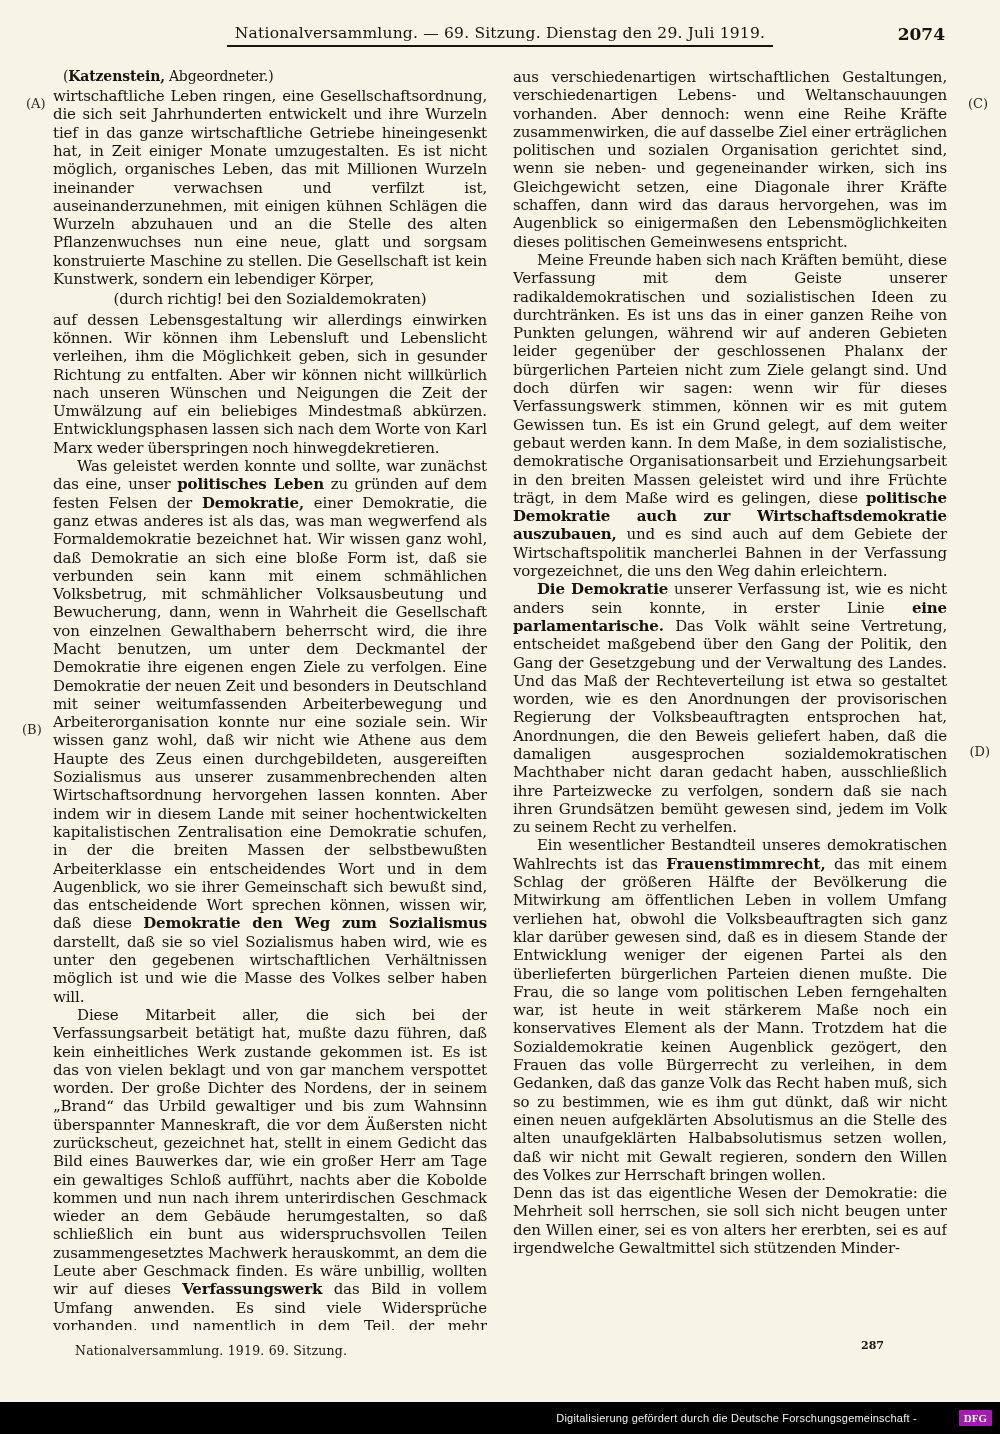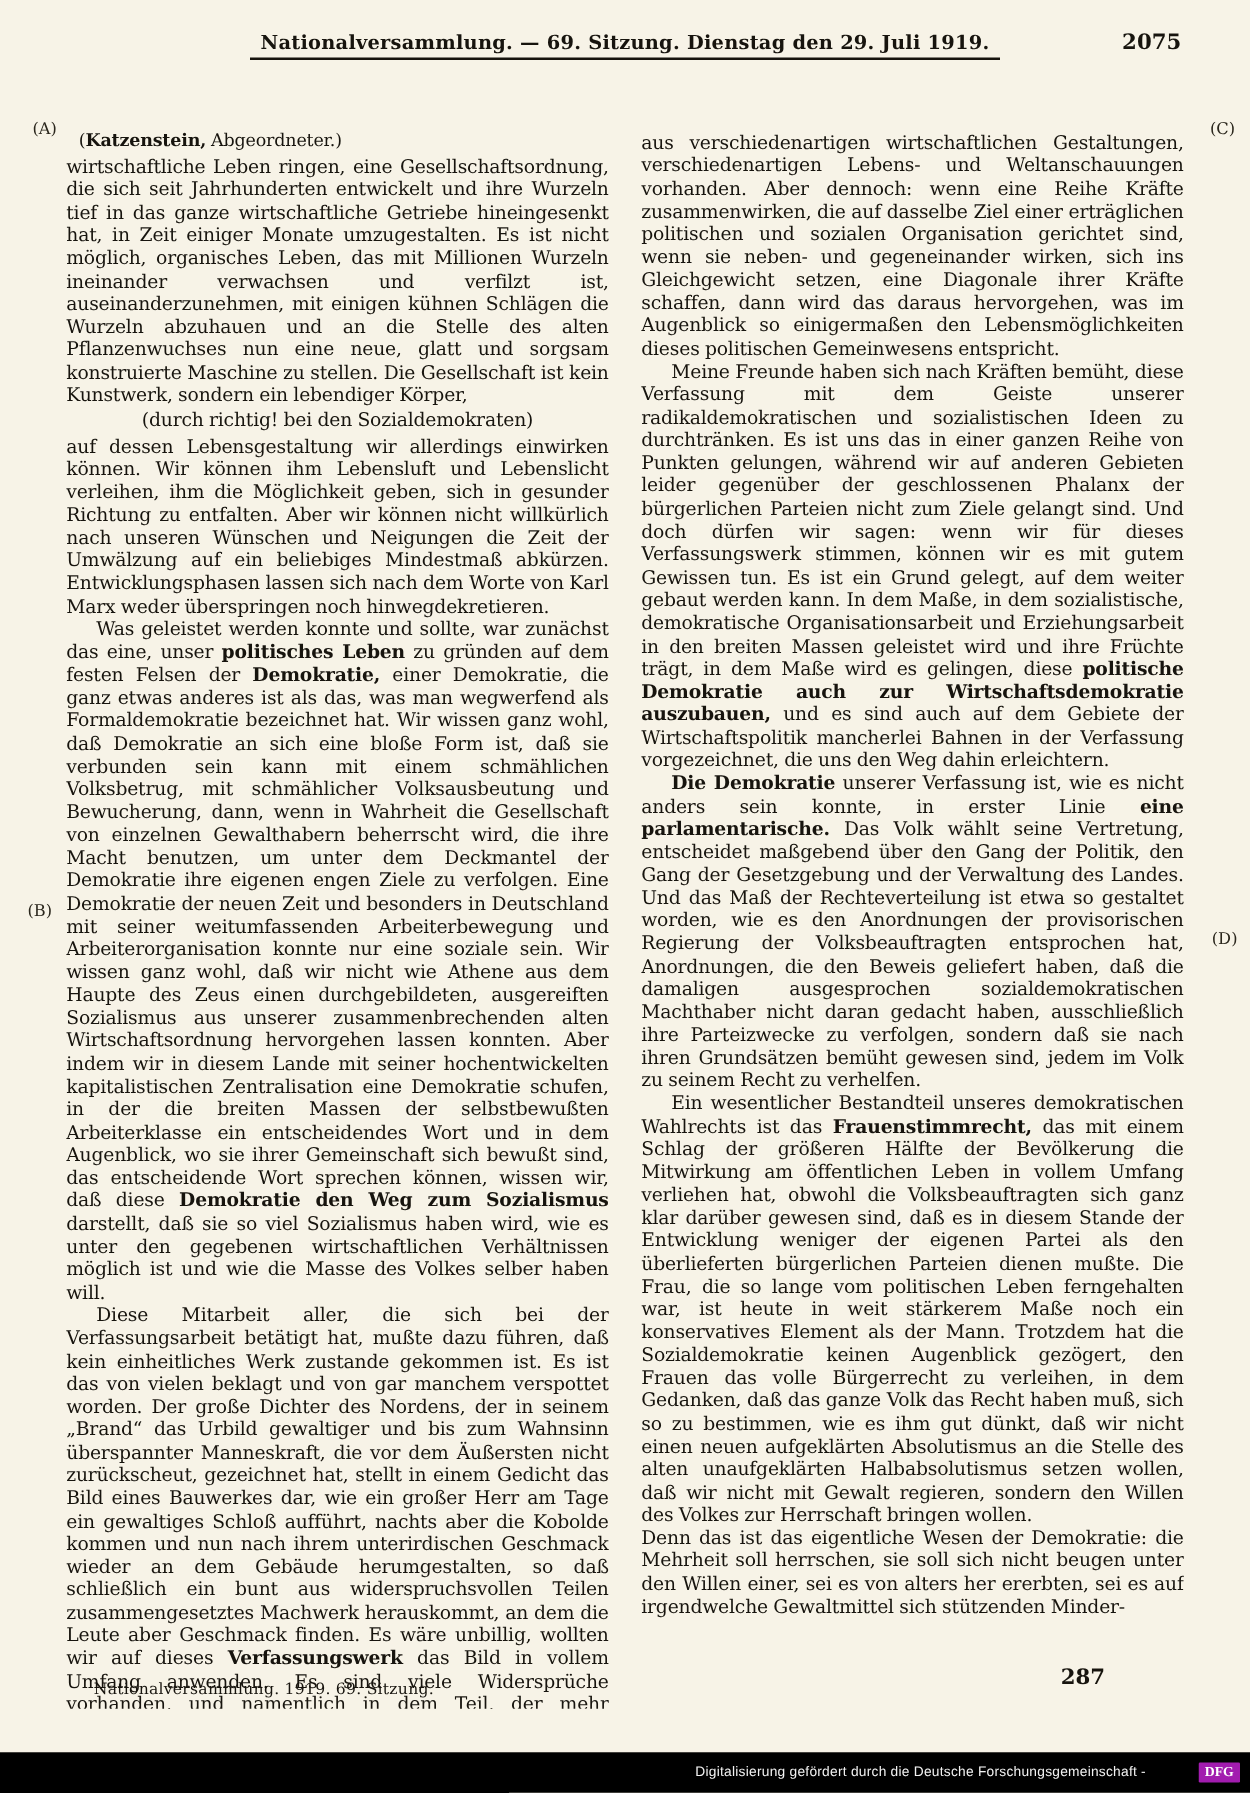--- a/index.html
+++ b/index.html
@@ -12,48 +12,48 @@
   .page{
     position:absolute;left:0;top:0;width:1000px;height:1402px;
     background:#f7f3e7;
     box-sizing:border-box;
     padding:24px 53px 0 53px;
   }
   
   .header{position:relative;height:44px;}
   .header-title{
     display:block;margin:0 auto;width:max-content;max-width:700px;
-    font-weight:bold;font-size:15.5px;letter-spacing:.2px;
+    font-weight:normal;font-size:15.5px;letter-spacing:.2px;
     padding:0 8px 3px 8px;border-bottom:2px solid #17140e;
     text-align:left;
   }
   .page-number{
     position:absolute;right:2px;top:0;font-weight:bold;font-size:17px;
   }
   
-  .columns{display:flex;gap:26px;margin-top:37px;}
+  .columns{display:flex;gap:26px;}
   .column{width:434px;height:1262px;overflow:hidden;}
   .para{margin:0;text-align:justify;font-size:15px;line-height:1.22;letter-spacing:-.15px;word-spacing:-.3px;}
   .para.body{text-indent:1.6em;}
   .para.flush{text-indent:0;}
   .para.interjection{text-align:center;text-indent:0;margin:2px 0;}
   .para.note{text-align:left;text-indent:10px;font-size:14px;margin-bottom:2px;}
   .para b{font-weight:bold;}
   
   .margin-marker{position:absolute;font-size:13px;color:#2a261c;}
   .mk-a{left:26px;top:96px;}
   .mk-b{left:22px;top:722px;}
   .mk-c{right:12px;top:96px;}
   .mk-d{right:10px;top:744px;}
   
   .footer-left{
     position:absolute;left:75px;bottom:44px;font-size:12.5px;letter-spacing:.2px;
   }
   .footer-right{
-    position:absolute;right:116px;bottom:50px;font-size:17px;font-weight:bold;
+    position:absolute;right:116px;bottom:50px;font-size:11px;font-weight:bold;
   }
   
   .bottom-bar{
     position:absolute;left:0;bottom:0;width:1000px;height:32px;
     background:#000;display:flex;align-items:center;justify-content:flex-end;
     gap:6px;padding-right:8px;box-sizing:border-box;padding-left:48px;
   }
   .credit-text{
     color:#f2f2f2;font-family:"Liberation Sans","DejaVu Sans",sans-serif;
     font-size:11px;letter-spacing:.2px;
@@ -64,21 +64,21 @@
   }
 </style>
 </head>
 <body>
 
 <div class="scan">
   <div class="page">
 
     <div class="header">
       <span class="header-title">Nationalversammlung. — 69. Sitzung.  Dienstag den 29. Juli 1919.</span>
-      <span class="page-number">2075</span>
+      <span class="page-number">2074</span>
     </div>
 
     <div class="columns">
       <div class="column" id="col-left">
           <p class="para note">(<b>Katzenstein,</b> Abgeordneter.)</p>
           <p class="para body flush">wirtschaftliche Leben ringen, eine Gesellschaftsordnung, die sich seit Jahrhunderten entwickelt und ihre Wurzeln tief in das ganze wirtschaftliche Getriebe hineingesenkt hat, in Zeit einiger Monate umzugestalten. Es ist nicht möglich, organisches Leben, das mit Millionen Wurzeln ineinander verwachsen und verfilzt ist, auseinanderzunehmen, mit einigen kühnen Schlägen die Wurzeln abzuhauen und an die Stelle des alten Pflanzenwuchses nun eine neue, glatt und sorgsam konstruierte Maschine zu stellen.  Die Gesellschaft ist kein Kunstwerk, sondern ein lebendiger Körper,</p>
           <p class="para interjection">(durch richtig! bei den Sozialdemokraten)</p>
           <p class="para body flush">auf dessen Lebensgestaltung wir allerdings einwirken können.  Wir können ihm Lebensluft und Lebenslicht verleihen, ihm die Möglichkeit geben, sich in gesunder Richtung zu entfalten. Aber wir können nicht willkürlich nach unseren Wünschen und Neigungen die Zeit der Umwälzung auf ein beliebiges Mindestmaß abkürzen. Entwicklungsphasen lassen sich nach dem Worte von Karl Marx weder überspringen noch hinwegdekretieren.</p>
           <p class="para body">Was geleistet werden konnte und sollte, war zunächst das eine, unser <b>politisches Leben</b> zu gründen auf dem festen Felsen der <b>Demokratie,</b> einer Demokratie, die ganz etwas anderes ist als das, was man wegwerfend als Formaldemokratie bezeichnet hat.  Wir wissen ganz wohl, daß Demokratie an sich eine bloße Form ist, daß sie verbunden sein kann mit einem schmählichen Volksbetrug, mit schmählicher Volksausbeutung und Bewucherung, dann, wenn in Wahrheit die Gesellschaft von einzelnen Gewalthabern beherrscht wird, die ihre Macht benutzen, um unter dem Deckmantel der Demokratie ihre eigenen engen Ziele zu verfolgen.  Eine Demokratie der neuen Zeit und besonders in Deutschland mit seiner weitumfassenden Arbeiterbewegung und Arbeiterorganisation konnte nur eine soziale sein.  Wir wissen ganz wohl, daß wir nicht wie Athene aus dem Haupte des Zeus einen durchgebildeten, ausgereiften Sozialismus aus unserer zusammenbrechenden alten Wirtschaftsordnung hervorgehen lassen konnten.  Aber indem wir in diesem Lande mit seiner hochentwickelten kapitalistischen Zentralisation eine Demokratie schufen, in der die breiten Massen der selbstbewußten Arbeiterklasse ein entscheidendes Wort und in dem Augenblick, wo sie ihrer Gemeinschaft sich bewußt sind, das entscheidende Wort sprechen können, wissen wir, daß diese <b>Demokratie den Weg zum Sozialismus</b> darstellt, daß sie so viel Sozialismus haben wird, wie es unter den gegebenen wirtschaftlichen Verhältnissen möglich ist und wie die Masse des Volkes selber haben will.</p>
           <p class="para body">Diese Mitarbeit aller, die sich bei der Verfassungsarbeit betätigt hat, mußte dazu führen, daß kein einheitliches Werk zustande gekommen ist.  Es ist das von vielen beklagt und von gar manchem verspottet worden. Der große Dichter des Nordens, der in seinem „Brand“ das Urbild gewaltiger und bis zum Wahnsinn überspannter Manneskraft, die vor dem Äußersten nicht zurückscheut, gezeichnet hat, stellt in einem Gedicht das Bild eines Bauwerkes dar, wie ein großer Herr am Tage ein gewaltiges Schloß aufführt, nachts aber die Kobolde kommen und nun nach ihrem unterirdischen Geschmack wieder an dem Gebäude herumgestalten, so daß schließlich ein bunt aus widerspruchsvollen Teilen zusammengesetztes Machwerk herauskommt, an dem die Leute aber Geschmack finden.  Es wäre unbillig, wollten wir auf dieses <b>Verfassungswerk</b> das Bild in vollem Umfang anwenden.  Es sind viele Widersprüche vorhanden, und namentlich in dem Teil, der mehr grundsätzliche Meinungen ausspricht, als daß er konkrete, organisatorische Gebilde schafft, in dem Kapitel der Grundrechte und Grundpflichten, ist vieles dieser Zusammenfügungen</p>

